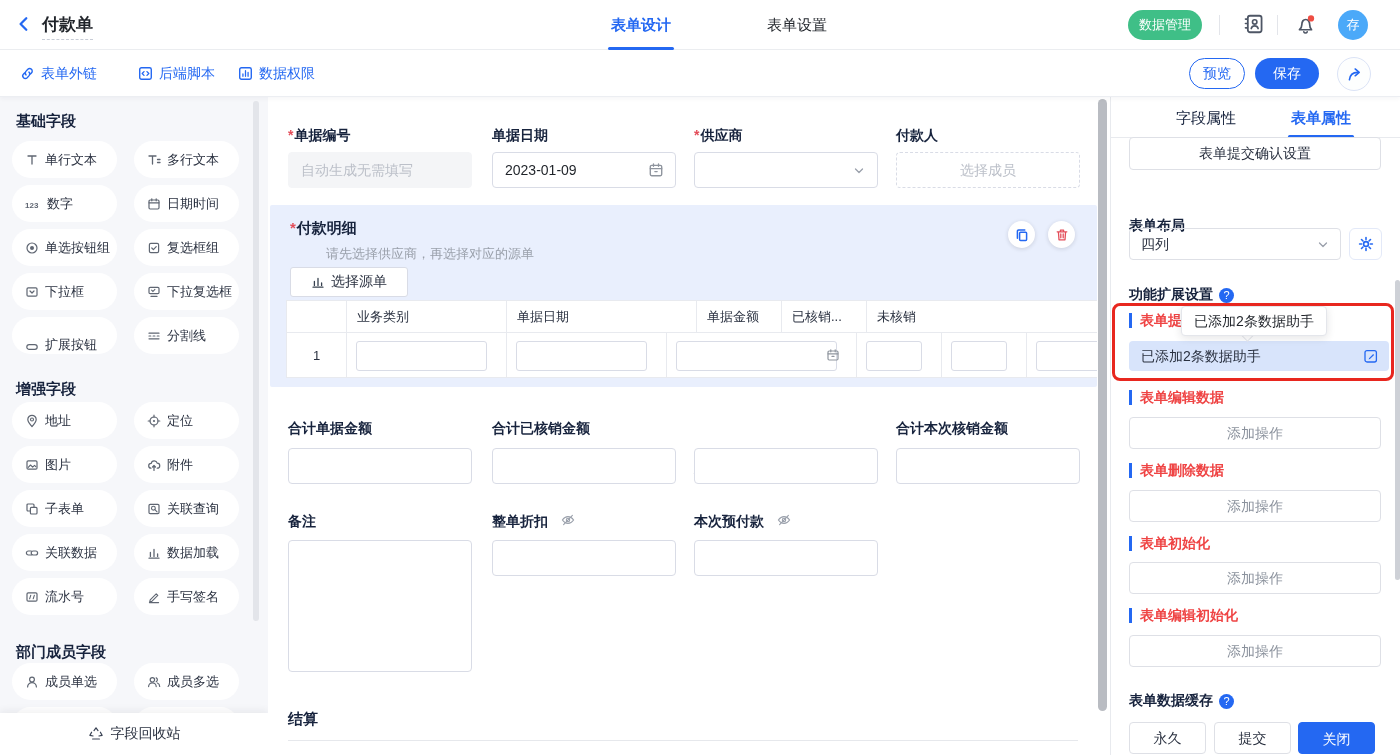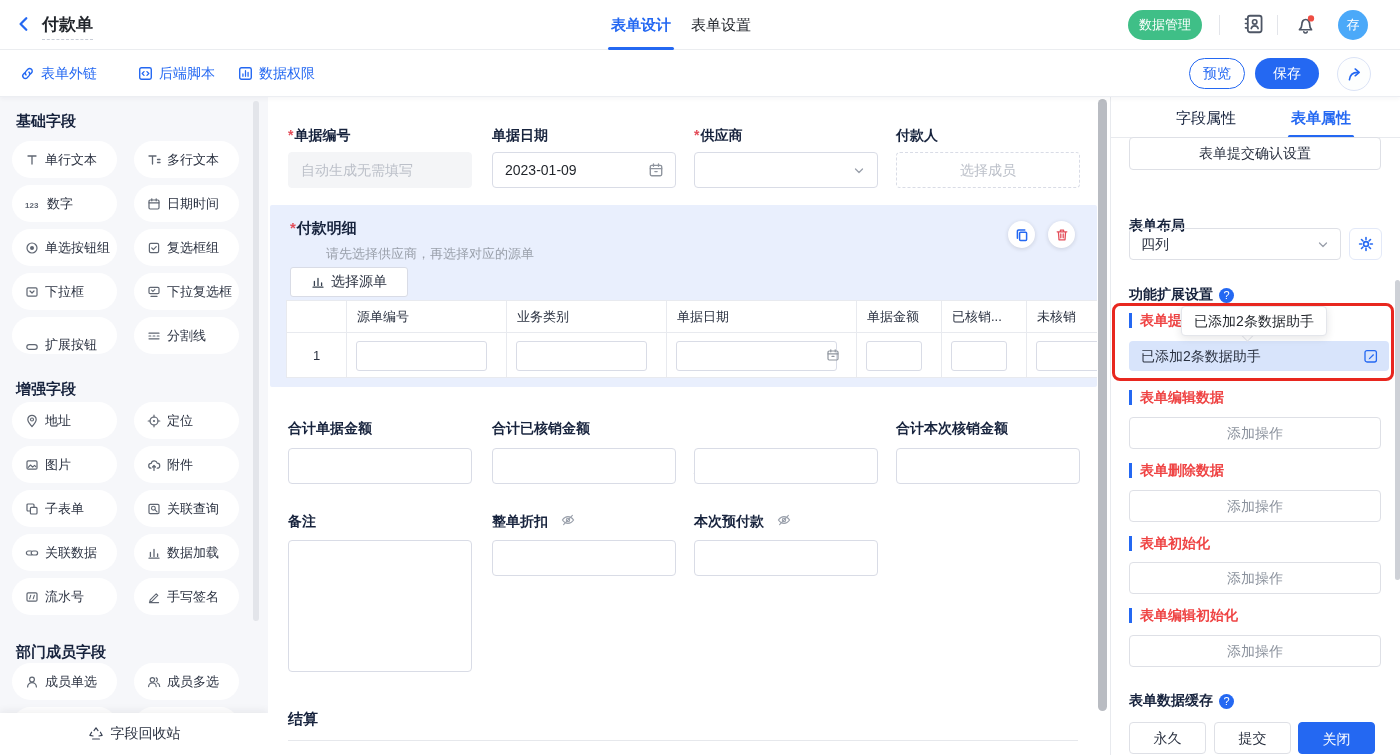--- a/index.html
+++ b/index.html
@@ -87,21 +87,21 @@
 
   <div class="topbar">
     <span class="back-btn">
       <svg width="16" height="18" viewBox="0 0 14 14">
           <path d="M9 2L4 7l5 5" fill="none" stroke="#2468f2" stroke-width="2" stroke-linecap="round" stroke-linejoin="round"></path>
         </svg>
     </span>
     <span class="doc-title">付款单</span>
 
     <span class="hdr-tab active" style="left:596px;">表单设计</span>
-    <span class="hdr-tab" style="left:676px;text-align:center;">表单设置</span>
+    <span class="hdr-tab" style="left:752px;text-align:center;">表单设置</span>
     <span class="hdr-underline"></span>
 
     <span class="btn-green">数据管理</span>
     <span class="hdr-div" style="left:1219px;"></span>
     <span class="book-wrap">
       <svg width="22" height="22" viewBox="0 0 16 16">
           <rect x="3.5" y="2" width="10" height="12" rx="1.6" fill="none" stroke="#4e5665" stroke-width="1.3"></rect>
           <circle cx="8.5" cy="6.5" r="1.6" fill="none" stroke="#4e5665" stroke-width="1.2"></circle>
           <path d="M6 11.3a2.6 2.6 0 0 1 5 0" fill="none" stroke="#4e5665" stroke-width="1.2" stroke-linecap="round"></path>
           <path d="M1.8 4.4h1.4M1.8 7.6h1.4M1.8 10.8h1.4" stroke="#4e5665" stroke-width="1.2" stroke-linecap="round"></path>
@@ -369,21 +369,20 @@
       </span>
       <span class="circ-ic" style="left:778px;">
         <svg width="14" height="14" viewBox="0 0 14 14">
             <path d="M2.2 3.8h9.6M5.4 3.6V2.2h3.2v1.4M3.4 3.8l.6 8h6l.6-8M5.8 6v3.8M8.2 6v3.8" fill="none" stroke="#e34d59" stroke-width="1.3" stroke-linecap="round" stroke-linejoin="round"></path>
           </svg>
       </span>
 
       <div class="dtable">
         <div class="trow">
           <div class="tcell cnum" style="width:60px;"></div>
-          <div class="tcell" style="width:160px;">源单编号</div>
           <div class="tcell" style="width:160px;">业务类别</div>
           <div class="tcell" style="width:190px;">单据日期</div>
           <div class="tcell" style="width:85px;">单据金额</div>
           <div class="tcell" style="width:85px;">已核销...</div>
           <div class="tcell" style="width:100px;border-right:none;">未核销</div>
         </div>
         <div class="trow body">
           <div class="tcell cnum" style="width:60px;">1</div>
           <div class="tcell" style="width:160px;">
               <span class="cell-inp"></span>

